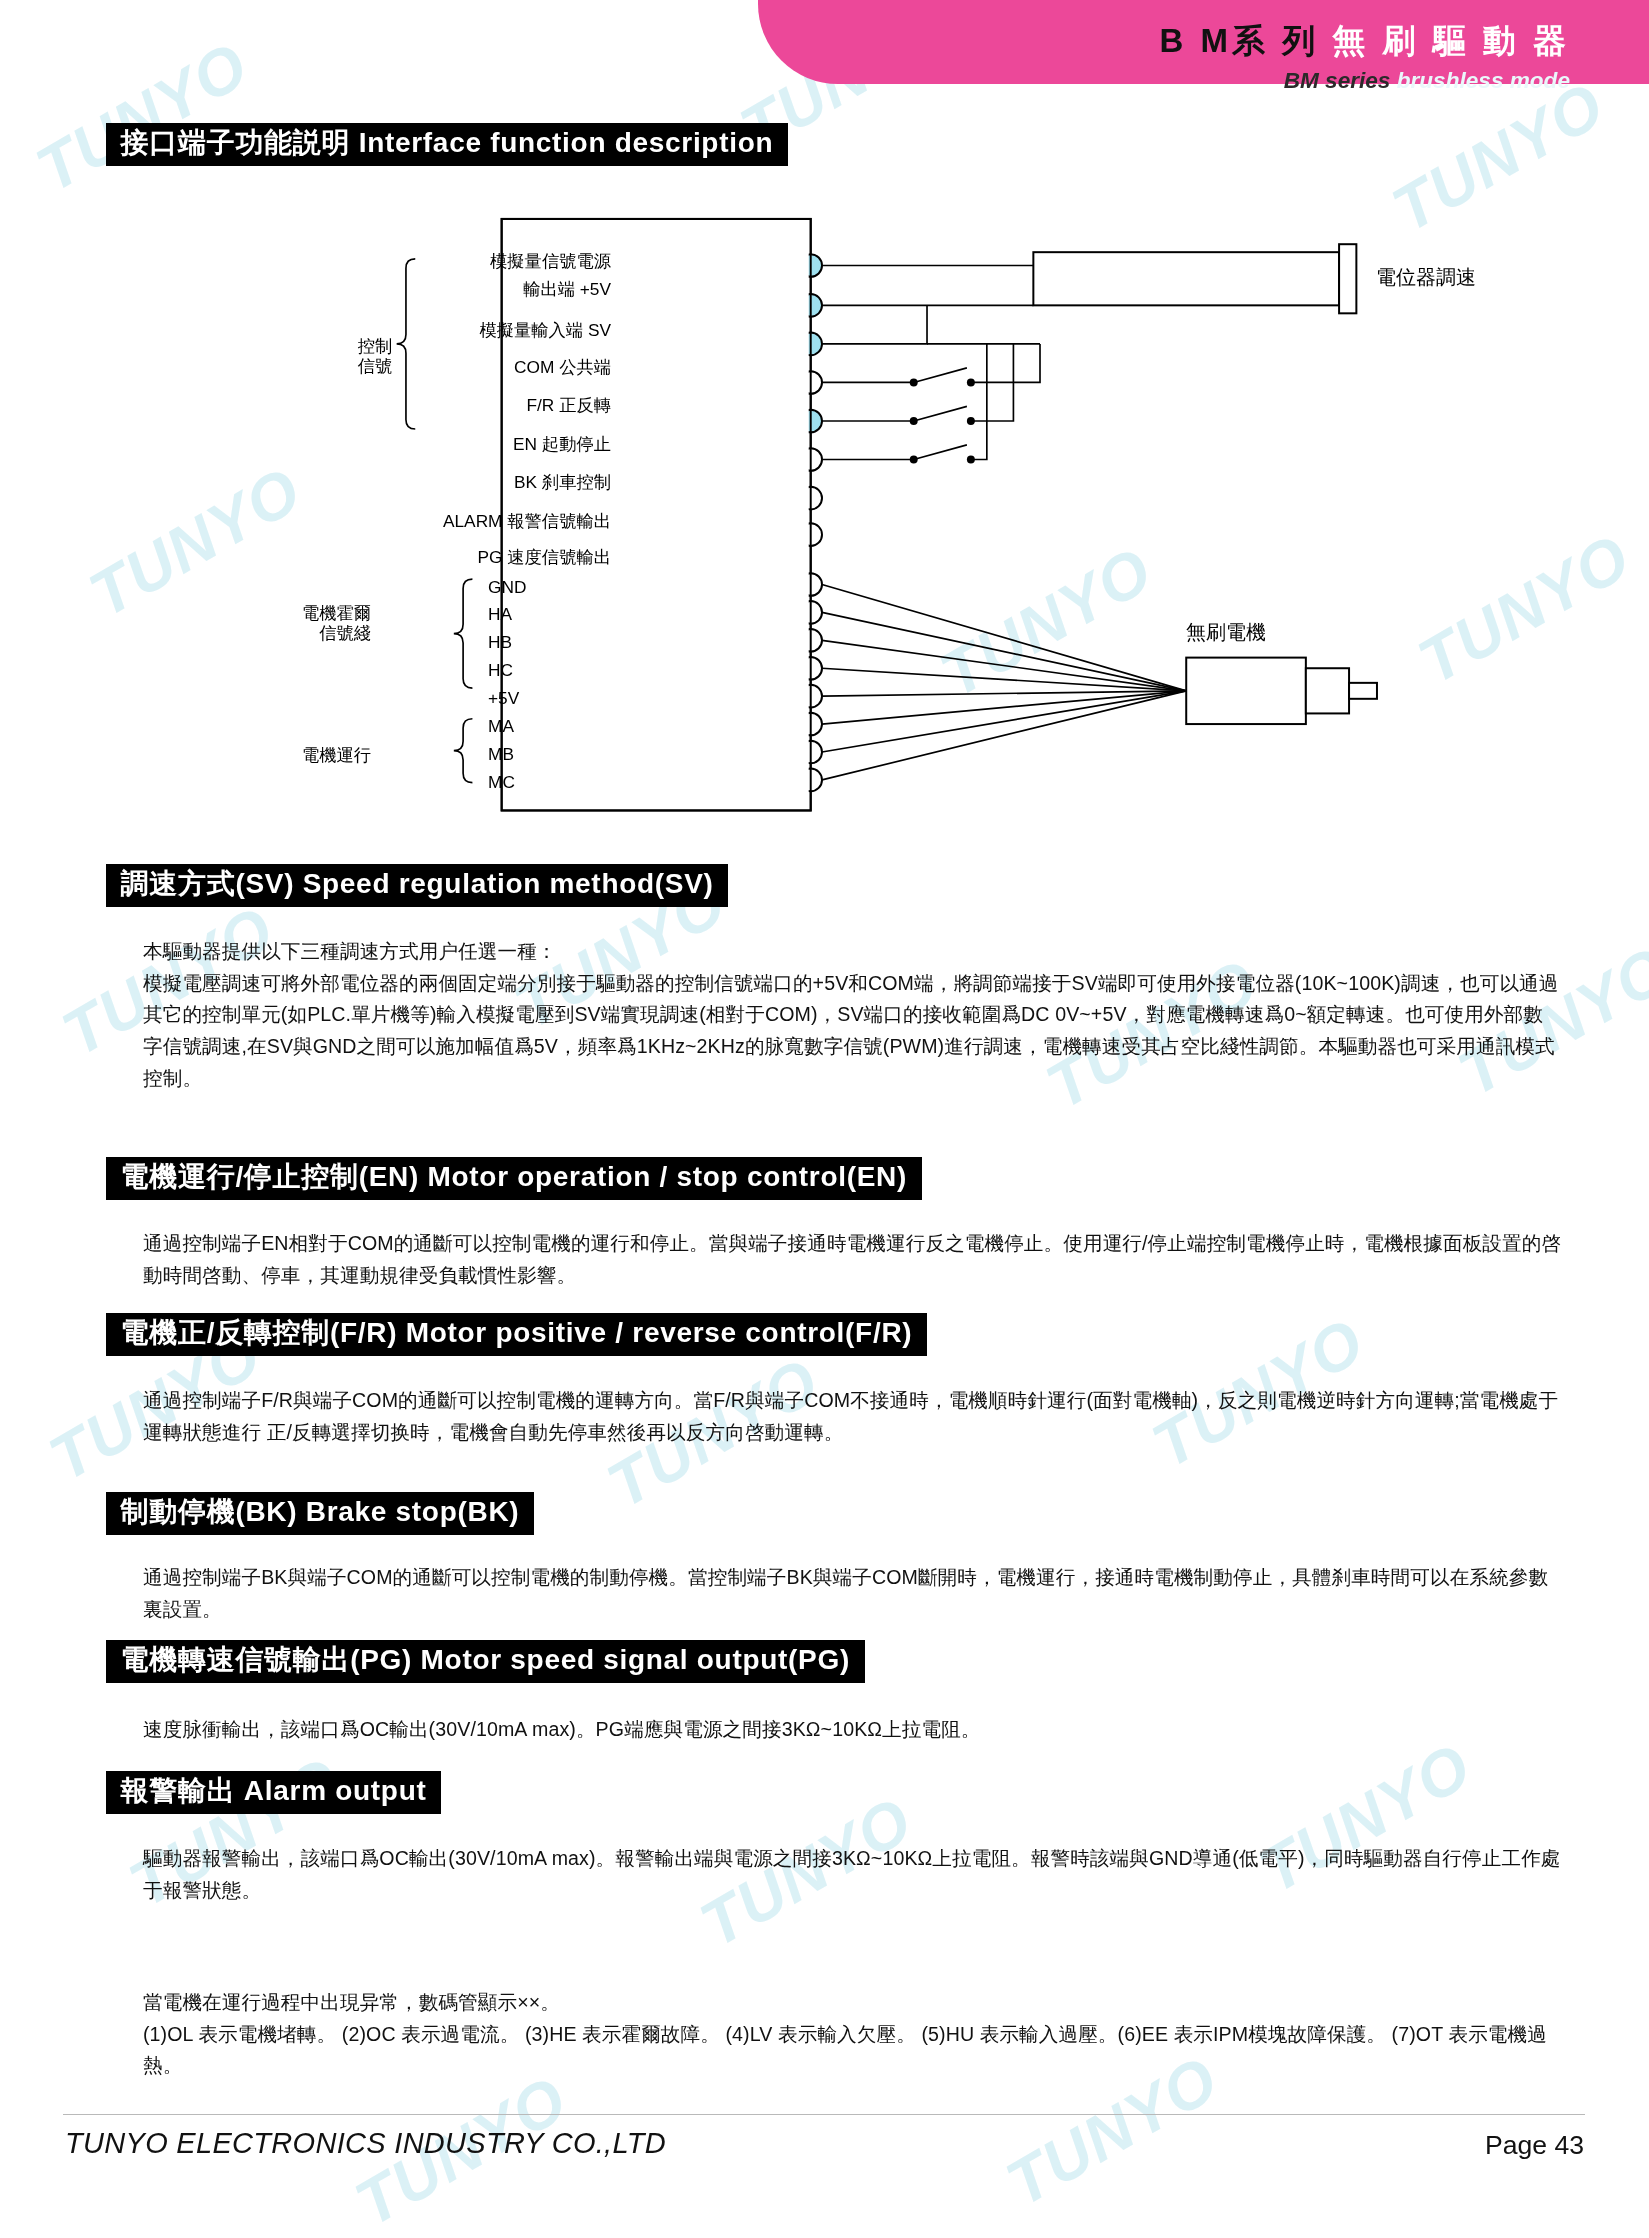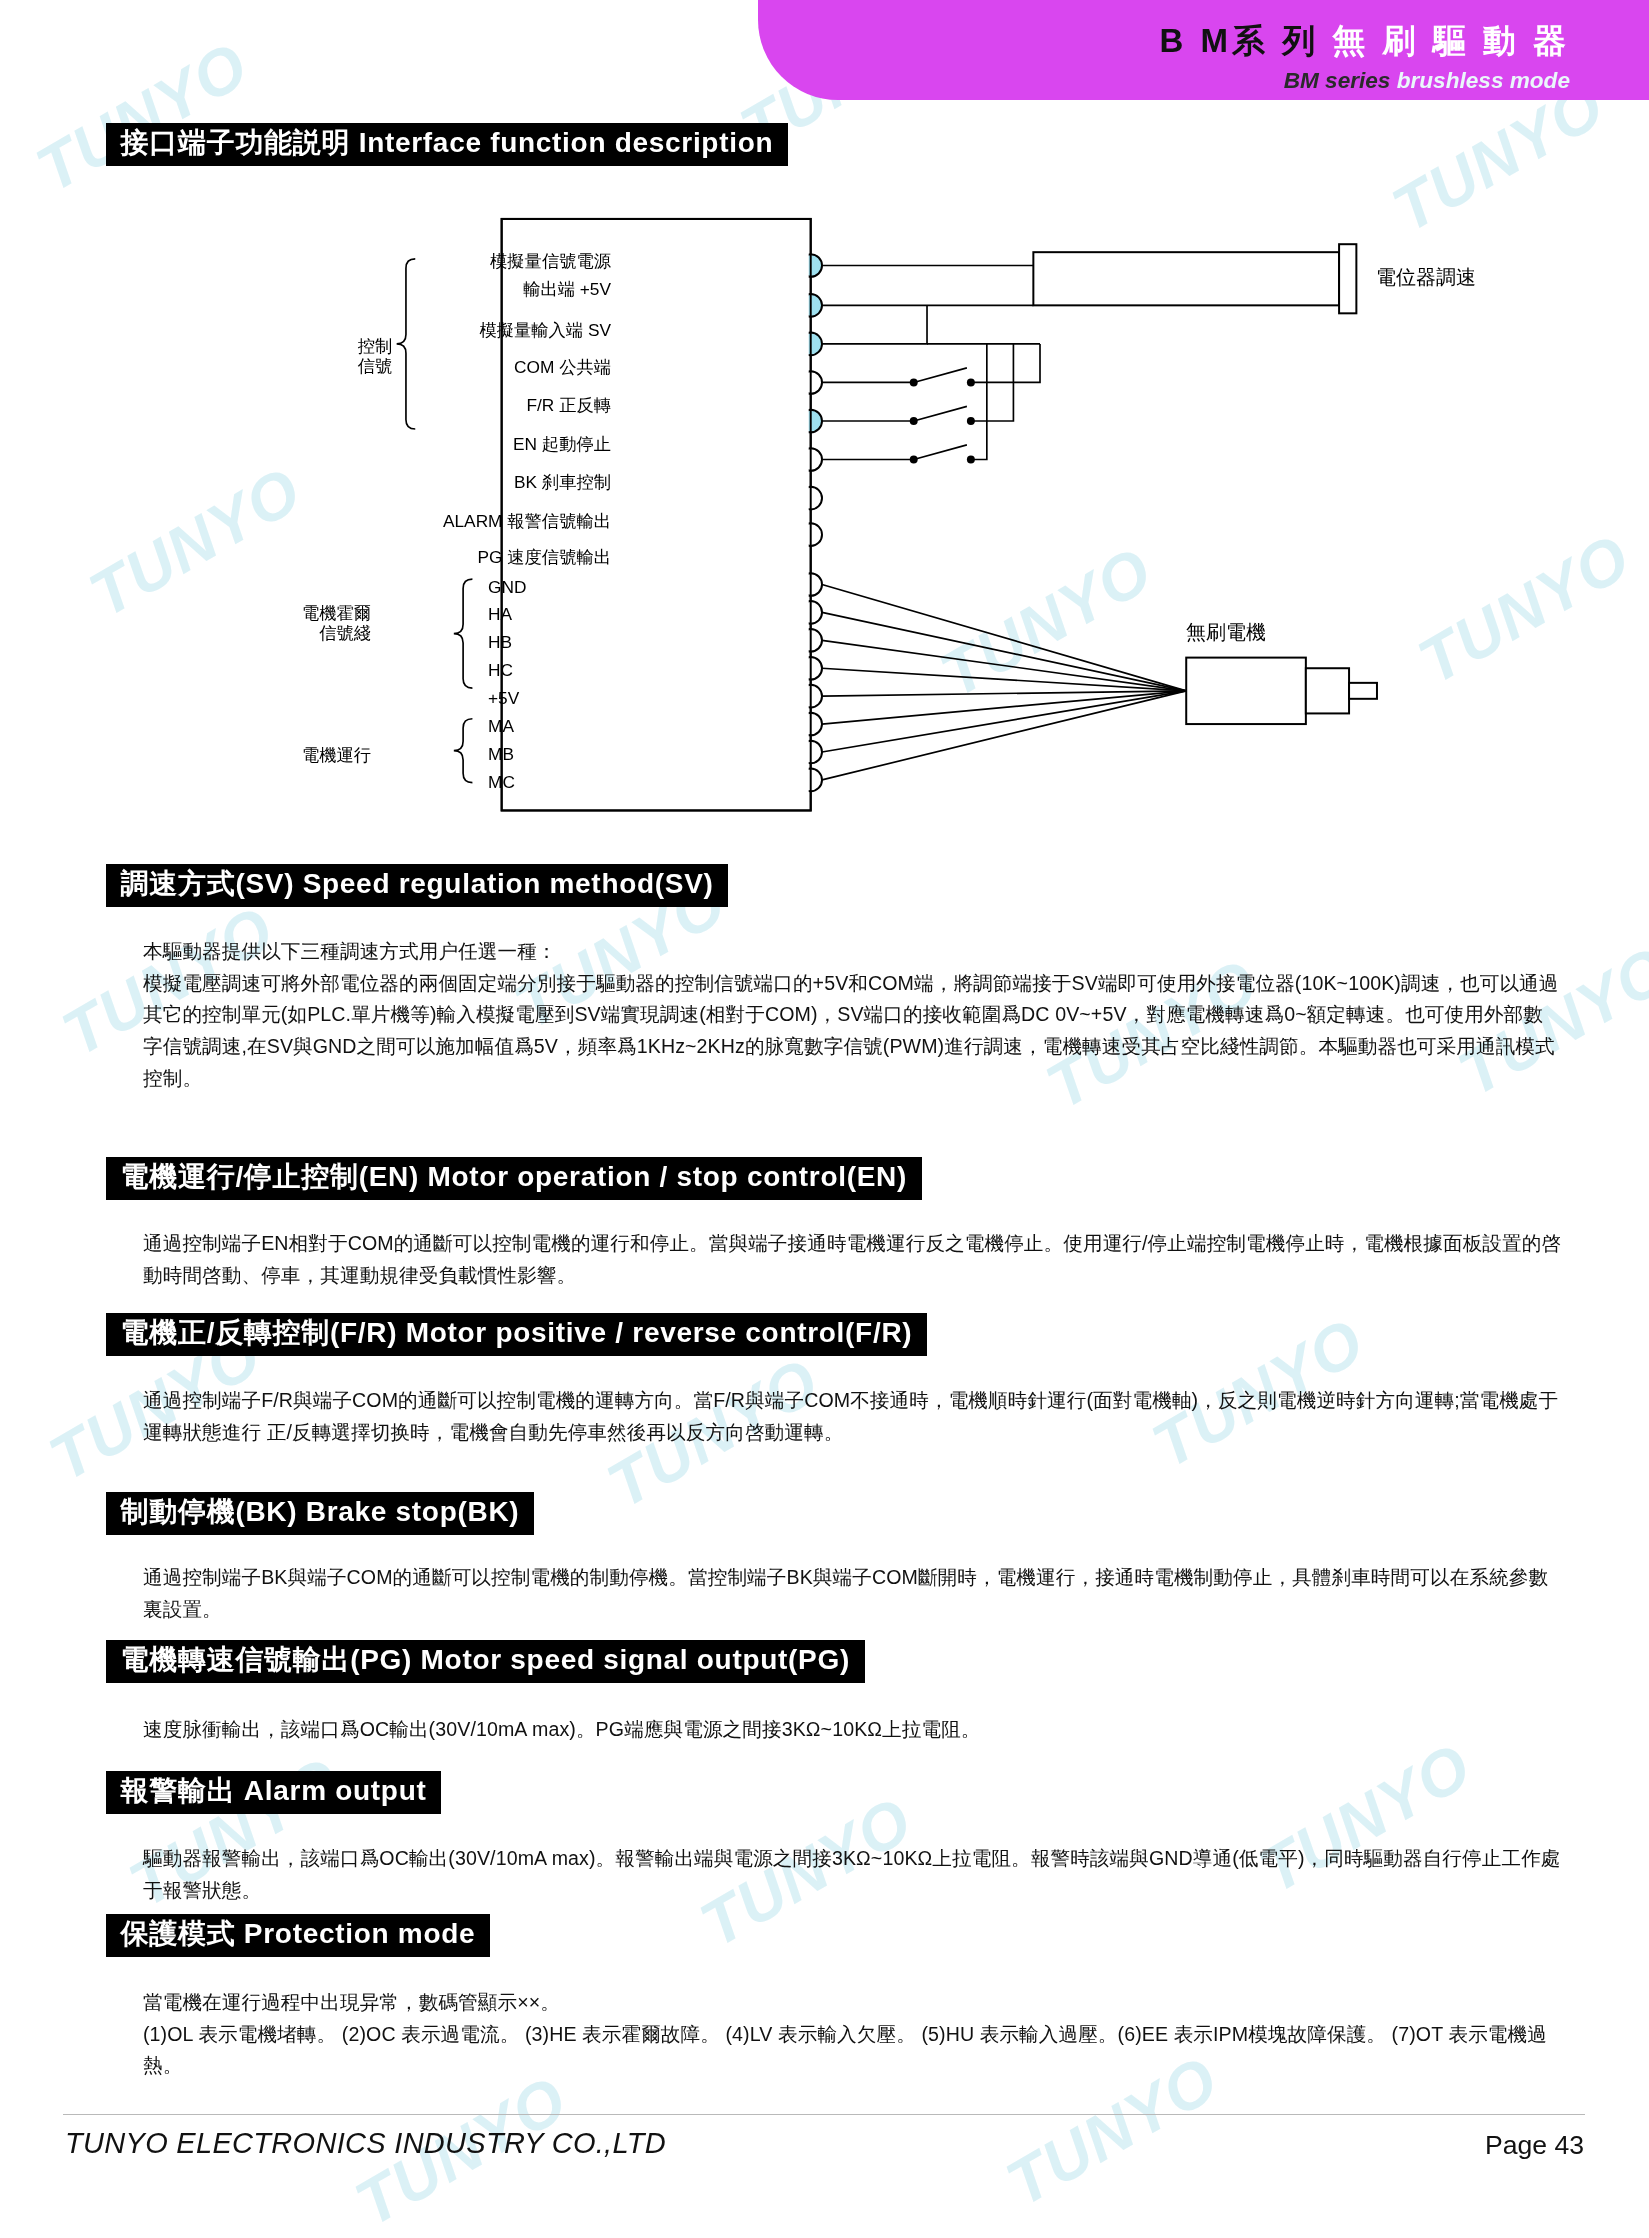--- a/index.html
+++ b/index.html
@@ -43,22 +43,22 @@
     width: 1650px;
     height: 2239px;
   }
 
   
   .header-bar {
     position: absolute;
     left: 758px;
     top: 0;
     width: 892px;
-    height: 100px;
-    background: #d946ef;
+    height: 84px;
+    background: #ec4899;
     border-bottom-left-radius: 80px;
   }
   .header-inner {
     position: absolute;
     right: 80px;
     top: 18.6px;
     text-align: right;
   }
   .header-title-cn {
     font-size: 33px;
@@ -331,21 +331,20 @@
   <div class="banner" style="left:106px; top:1640px;">電機轉速信號輸出(PG) Motor speed signal output(PG)</div>
   <div class="para" style="left:143px; top:1714px; width:1422px;">
     <p>速度脉衝輸出，該端口爲OC輸出(30V/10mA max)。PG端應與電源之間接3KΩ~10KΩ上拉電阻。</p>
   </div>
 
   <div class="banner" style="left:106px; top:1771px;">報警輸出 Alarm output</div>
   <div class="para" style="left:143px; top:1843px; width:1422px;">
     <p>驅動器報警輸出，該端口爲OC輸出(30V/10mA max)。報警輸出端與電源之間接3KΩ~10KΩ上拉電阻。報警時該端與GND導通(低電平)，同時驅動器自行停止工作處于報警狀態。</p>
   </div>
 
-  <div class="banner" style="left:106px; top:1914px;">保護模式 Protection mode</div>
   <div class="para" style="left:143px; top:1987px; width:1422px;">
     <p>當電機在運行過程中出現异常，數碼管顯示××。</p>
     <p>(1)OL  表示電機堵轉。  (2)OC  表示過電流。  (3)HE  表示霍爾故障。  (4)LV  表示輸入欠壓。    (5)HU  表示輸入過壓。(6)EE  表示IPM模塊故障保護。   (7)OT  表示電機過熱。</p>
   </div>
 
   <div class="footer-line"></div>
   <div class="footer-company">TUNYO ELECTRONICS INDUSTRY CO.,LTD</div>
   <div class="footer-page">Page 43</div>
 
 </div>

